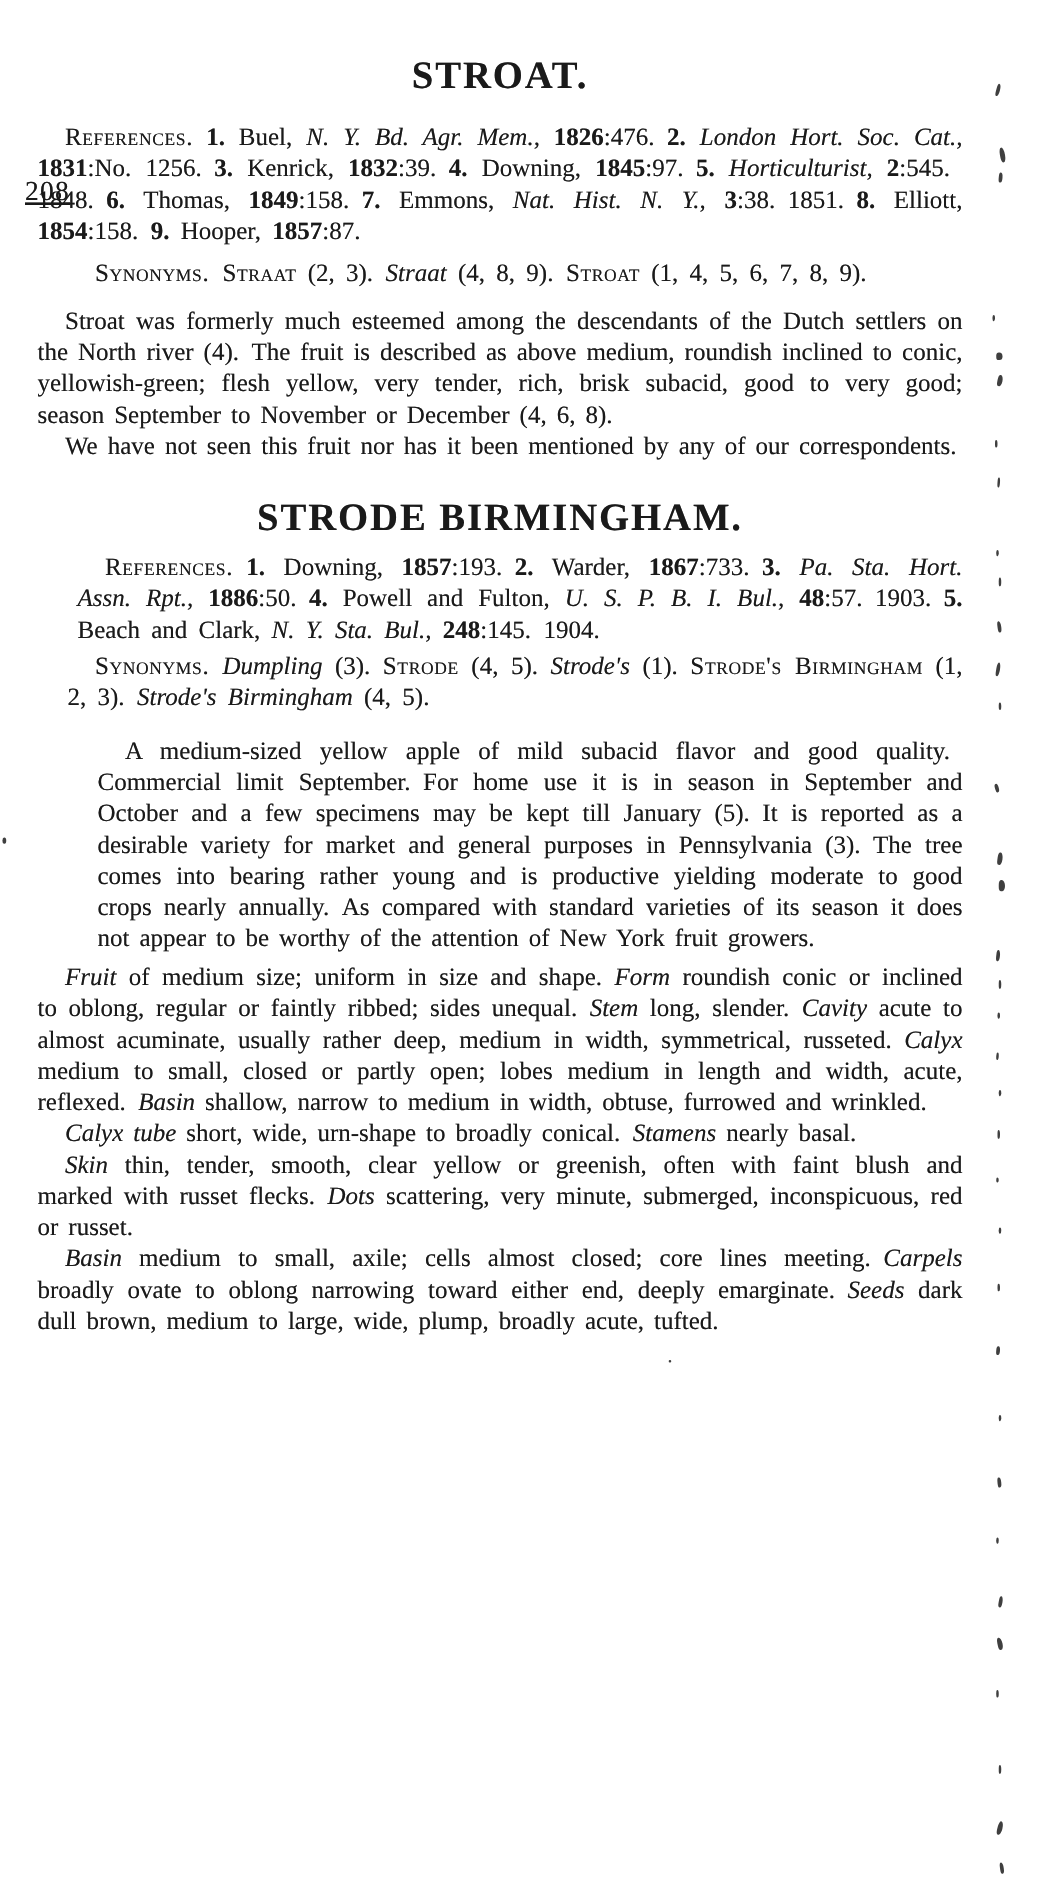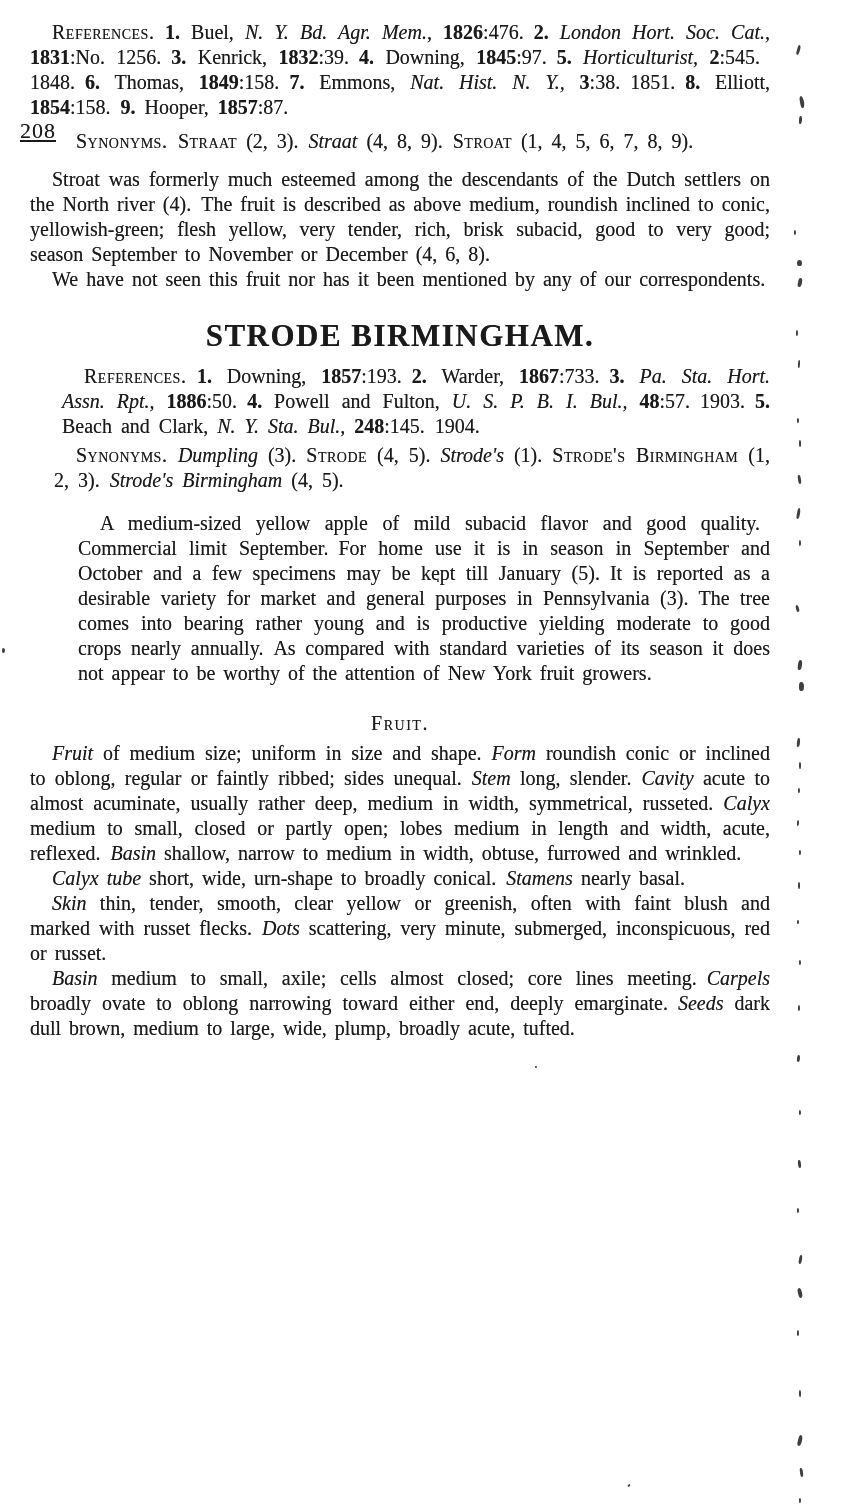--- a/index.html
+++ b/index.html
@@ -76,38 +76,38 @@
 </head>
 <body>
 
 <div class="page">
 
   <div class="page-number">208</div>
 
   <div class="content">
 
 
+    <h1 class="variety-title" id="stroat-title">STROAT.</h1>
 
     <p class="para refs" id="stroat-refs"><span class="sc">References. </span><span class="bd">1.</span><span> Buel, </span><span class="it">N. Y. Bd. Agr. Mem.,</span><span> </span><span class="bd">1826</span><span>:476. </span><span class="bd">2.</span><span> </span><span class="it">London Hort. Soc. Cat.,</span><span> </span><span class="bd">1831</span><span>:No. 1256. </span><span class="bd">3.</span><span> Kenrick, </span><span class="bd">1832</span><span>:39. </span><span class="bd">4.</span><span> Downing, </span><span class="bd">1845</span><span>:97. </span><span class="bd">5.</span><span> </span><span class="it">Horticulturist,</span><span> </span><span class="bd">2</span><span>:545. 1848. </span><span class="bd">6.</span><span> Thomas, </span><span class="bd">1849</span><span>:158. </span><span class="bd">7.</span><span> Emmons, </span><span class="it">Nat. Hist. N. Y.,</span><span> </span><span class="bd">3</span><span>:38. 1851. </span><span class="bd">8.</span><span> Elliott, </span><span class="bd">1854</span><span>:158. </span><span class="bd">9.</span><span> Hooper, </span><span class="bd">1857</span><span>:87.</span></p>
 
     <p class="para syn" id="stroat-syn"><span class="sc">Synonyms. </span><span class="sc">Straat</span><span> (2, 3). </span><span class="it">Straat</span><span> (4, 8, 9). </span><span class="sc">Stroat</span><span> (1, 4, 5, 6, 7, 8, 9).</span></p>
 
     <p class="para" id="stroat-p1">Stroat was formerly much esteemed among the descendants of the Dutch settlers on the North river (4). The fruit is described as above medium, roundish inclined to conic, yellowish-green; flesh yellow, very tender, rich, brisk subacid, good to very good; season September to November or December (4, 6, 8).</p>
 
     <p class="para" id="stroat-p2">We have not seen this fruit nor has it been mentioned by any of our correspondents.</p>
 
     <h1 class="variety-title" id="strode-title">STRODE BIRMINGHAM.</h1>
 
     <p class="para refs" id="strode-refs"><span class="sc">References. </span><span class="bd">1.</span><span> Downing, </span><span class="bd">1857</span><span>:193. </span><span class="bd">2.</span><span> Warder, </span><span class="bd">1867</span><span>:733. </span><span class="bd">3.</span><span> </span><span class="it">Pa. Sta. Hort. Assn. Rpt.,</span><span> </span><span class="bd">1886</span><span>:50. </span><span class="bd">4.</span><span> Powell and Fulton, </span><span class="it">U. S. P. B. I. Bul.,</span><span> </span><span class="bd">48</span><span>:57. 1903. </span><span class="bd">5.</span><span> Beach and Clark, </span><span class="it">N. Y. Sta. Bul.,</span><span> </span><span class="bd">248</span><span>:145. 1904.</span></p>
 
     <p class="para syn" id="strode-syn"><span class="sc">Synonyms. </span><span class="it">Dumpling</span><span> (3). </span><span class="sc">Strode</span><span> (4, 5). </span><span class="it">Strode's</span><span> (1). </span><span class="sc">Strode's Birmingham</span><span> (1, 2, 3). </span><span class="it">Strode's Birmingham</span><span> (4, 5).</span></p>
 
     <p class="para" id="strode-desc">A medium-sized yellow apple of mild subacid flavor and good quality. Commercial limit September. For home use it is in season in September and October and a few specimens may be kept till January (5). It is reported as a desirable variety for market and general purposes in Pennsylvania (3). The tree comes into bearing rather young and is productive yielding moderate to good crops nearly annually. As compared with standard varieties of its season it does not appear to be worthy of the attention of New York fruit growers.</p>
 
-    <p class="subhead">Fruit.</p>
 
     <p class="para" id="fruit-p1"><span class="it">Fruit</span><span> of medium size; uniform in size and shape. </span><span class="it">Form</span><span> roundish conic or inclined to oblong, regular or faintly ribbed; sides unequal. </span><span class="it">Stem</span><span> long, slender. </span><span class="it">Cavity</span><span> acute to almost acuminate, usually rather deep, medium in width, symmetrical, russeted. </span><span class="it">Calyx</span><span> medium to small, closed or partly open; lobes medium in length and width, acute, reflexed. </span><span class="it">Basin</span><span> shallow, narrow to medium in width, obtuse, furrowed and wrinkled.</span></p>
 
     <p class="para" id="fruit-p3"><span class="it">Calyx tube</span><span> short, wide, urn-shape to broadly conical. </span><span class="it">Stamens</span><span> nearly basal.</span></p>
 
     <p class="para" id="fruit-p2"><span class="it">Skin</span><span> thin, tender, smooth, clear yellow or greenish, often with faint blush and marked with russet flecks. </span><span class="it">Dots</span><span> scattering, very minute, submerged, inconspicuous, red or russet.</span></p>
 
     <p class="para" id="fruit-p4"><span class="it">Basin</span><span> medium to small, axile; cells almost closed; core lines meeting. </span><span class="it">Carpels</span><span> broadly ovate to oblong narrowing toward either end, deeply emarginate. </span><span class="it">Seeds</span><span> dark dull brown, medium to large, wide, plump, broadly acute, tufted.</span></p>
 
   </div>

